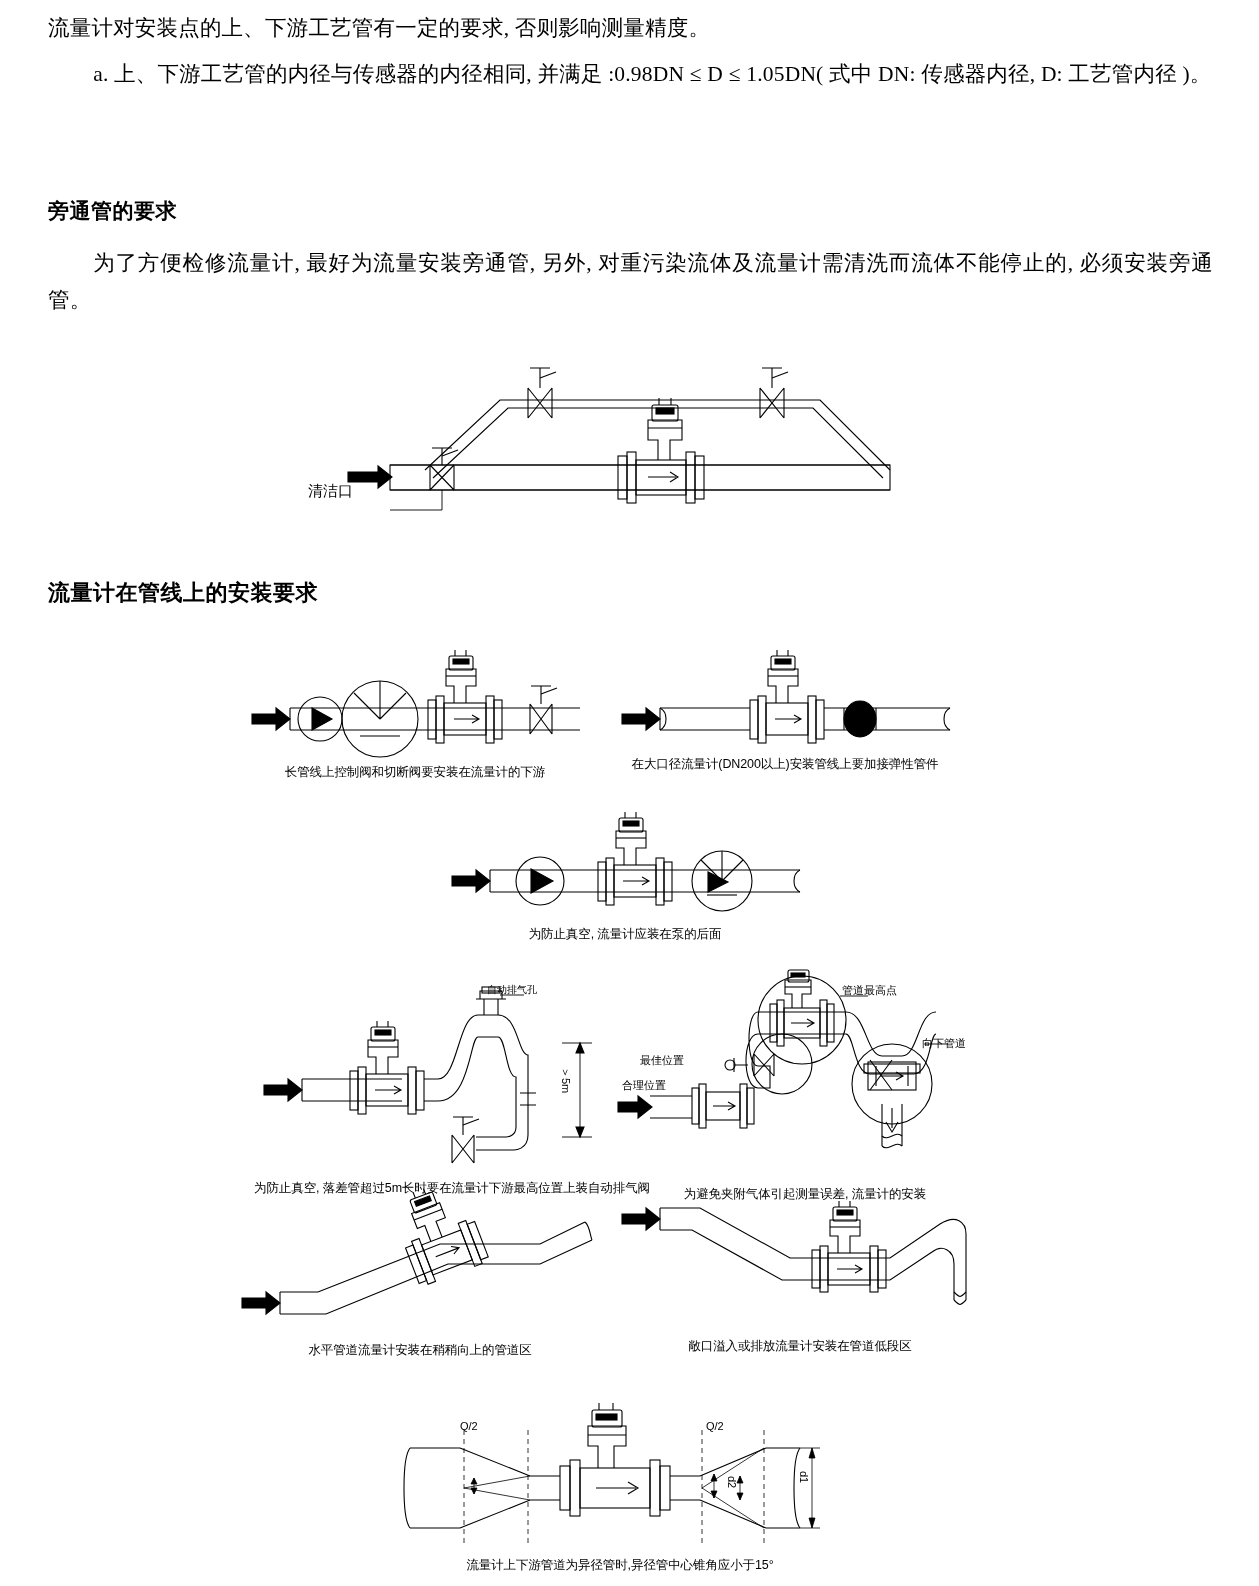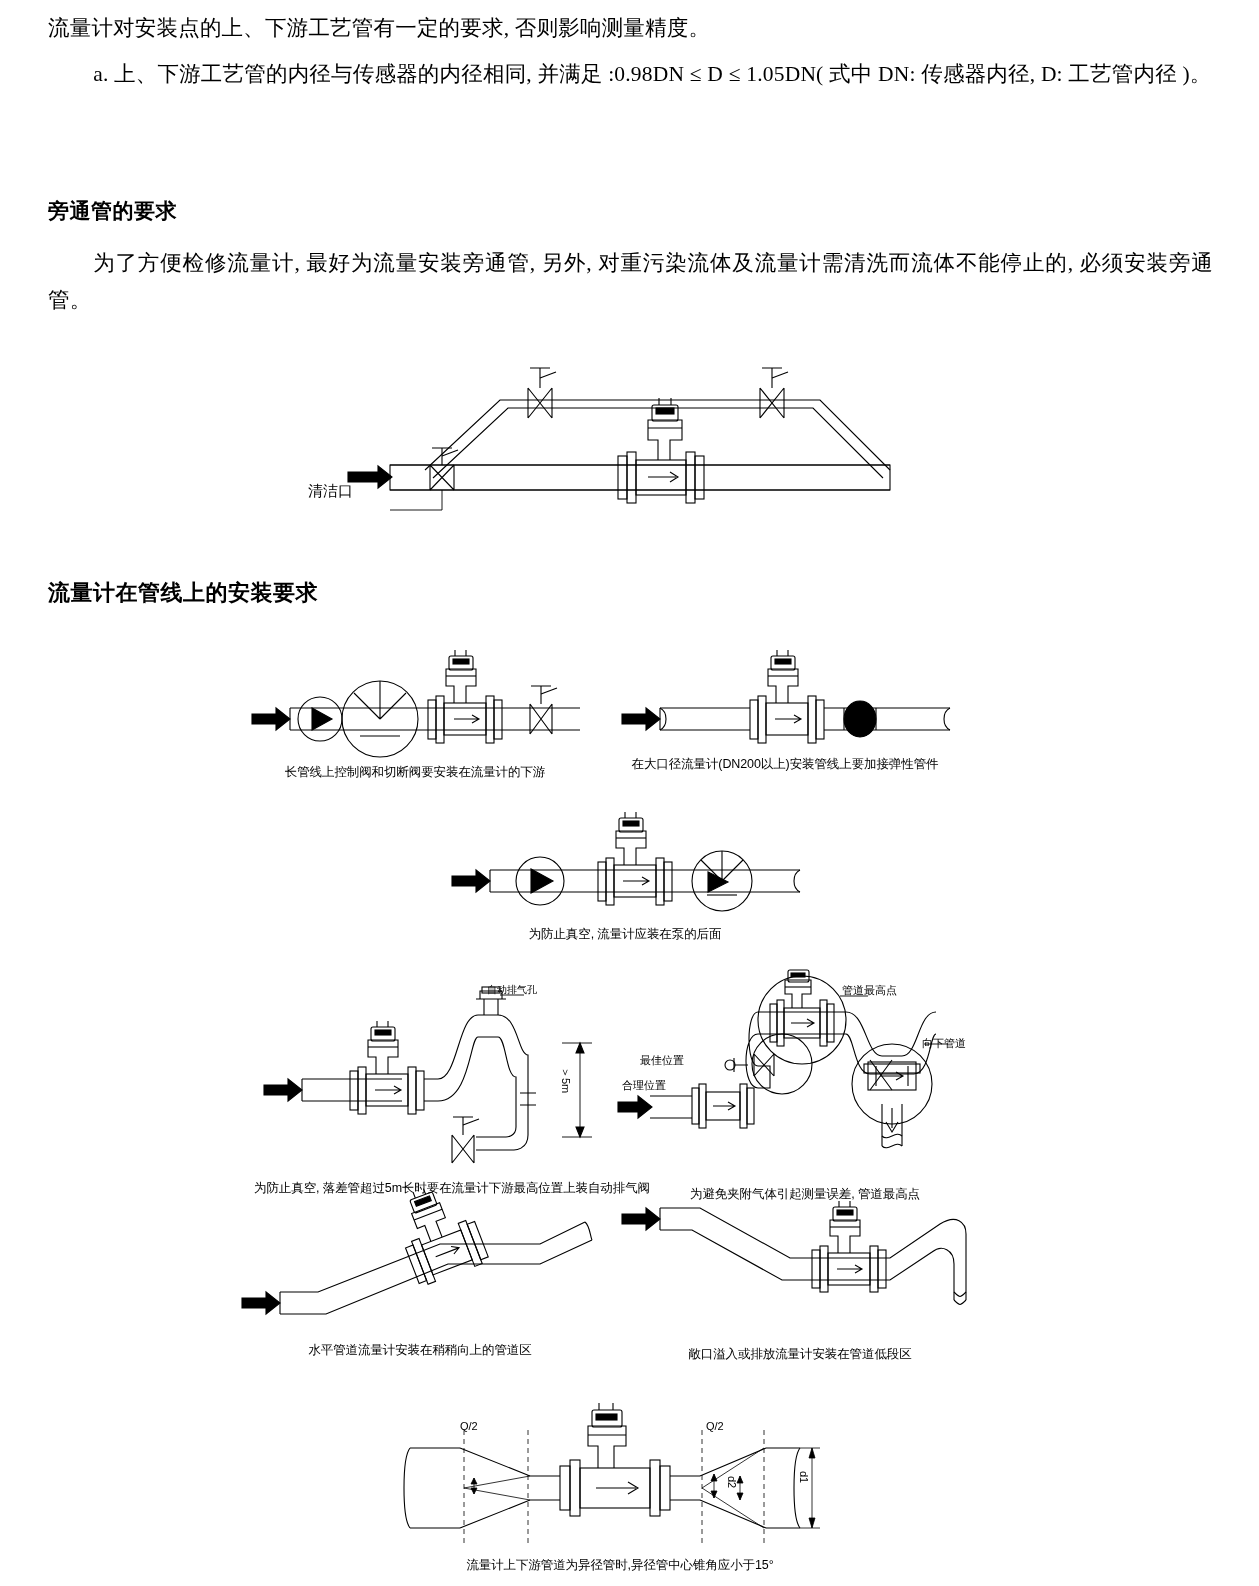--- a/index.html
+++ b/index.html
@@ -347,21 +347,21 @@
         <path d="M 262 130 L 262 150 M 256 144 L 262 154 L 268 144" fill="none"></path>
 
         <path d="M 210 18 L 238 18" stroke-width="0.9"></path>
         <path d="M 294 66 L 318 66" stroke-width="0.9"></path>
       </g>
     </svg>
     <div class="lbl-sm" style="position: absolute; left: 212px; top: 5px;">管道最高点</div>
     <div class="lbl-sm" style="position: absolute; left: 10px; top: 55px; margin-top: 20px;">最佳位置</div>
     <div class="lbl-sm" style="position: absolute; left: -8px; top: 100px;">合理位置</div>
     <div class="lbl-sm" style="position: absolute; left: 292px; top: 58px;">向下管道</div>
-    <div class="fig-caption" style="width: 360px; margin-top: 18px; margin-left: -5px;">为避免夹附气体引起测量误差, 管道最高点</div>
+    <div class="fig-caption" style="width: 360px; margin-top: 18px; margin-left: -5px;">为避免夹附气体引起测量误差, 流量计的安装</div>
   </div>
 
   <div class="fig" style="left: 240px; top: 1200px;">
     <svg width="360" height="130" viewBox="0 0 360 130">
       <g fill="none" stroke="#000" stroke-width="1.1">
 
         <path d="M 2 98 L 26 98 L 26 92 L 40 103 L 26 114 L 26 108 L 2 108 Z" fill="#000"></path>
 
         <path d="M 40 92 L 78 92 L 200 44 L 300 44 L 345 22"></path>
         <path d="M 40 114 L 86 114 L 208 64 L 300 64 L 352 40"></path>
@@ -404,21 +404,21 @@
         <rect x="250" y="46" width="8" height="46"></rect>
         <rect x="258" y="50" width="8" height="38"></rect>
         <path d="M 217 69 L 241 69 M 235 65 L 242 69 L 235 73"></path>
         <path d="M 218 53 L 218 36 L 210 36 L 210 20 L 240 20 L 240 36 L 230 36 L 230 53"></path>
         <rect x="213" y="7" width="24" height="14" rx="2"></rect>
         <rect x="217" y="10" width="16" height="5" fill="#000"></rect>
         <path d="M 219 7 L 219 1 M 230 7 L 230 1"></path>
         <path d="M 210 27 L 240 27"></path>
       </g>
     </svg>
-    <div class="fig-caption" style="width: 360px; margin-top: 16px; font-family: Liberation Mono, monospace;">敞口溢入或排放流量计安装在管道低段区</div>
+    <div class="fig-caption" style="width: 360px; margin-top: 8px; font-family: Liberation Mono, monospace;">敞口溢入或排放流量计安装在管道低段区</div>
   </div>
 
   <div class="fig" style="left: 400px; top: 1368px;">
     <svg width="440" height="175" viewBox="0 0 440 175">
       <g fill="none" stroke="#000" stroke-width="1.1">
 
         <path d="M 10 80 L 60 80 M 10 160 L 60 160"></path>
         <path d="M 10 80 C 2 90 2 150 10 160"></path>
 
         <path d="M 60 80 L 130 108 M 60 160 L 130 132"></path>

